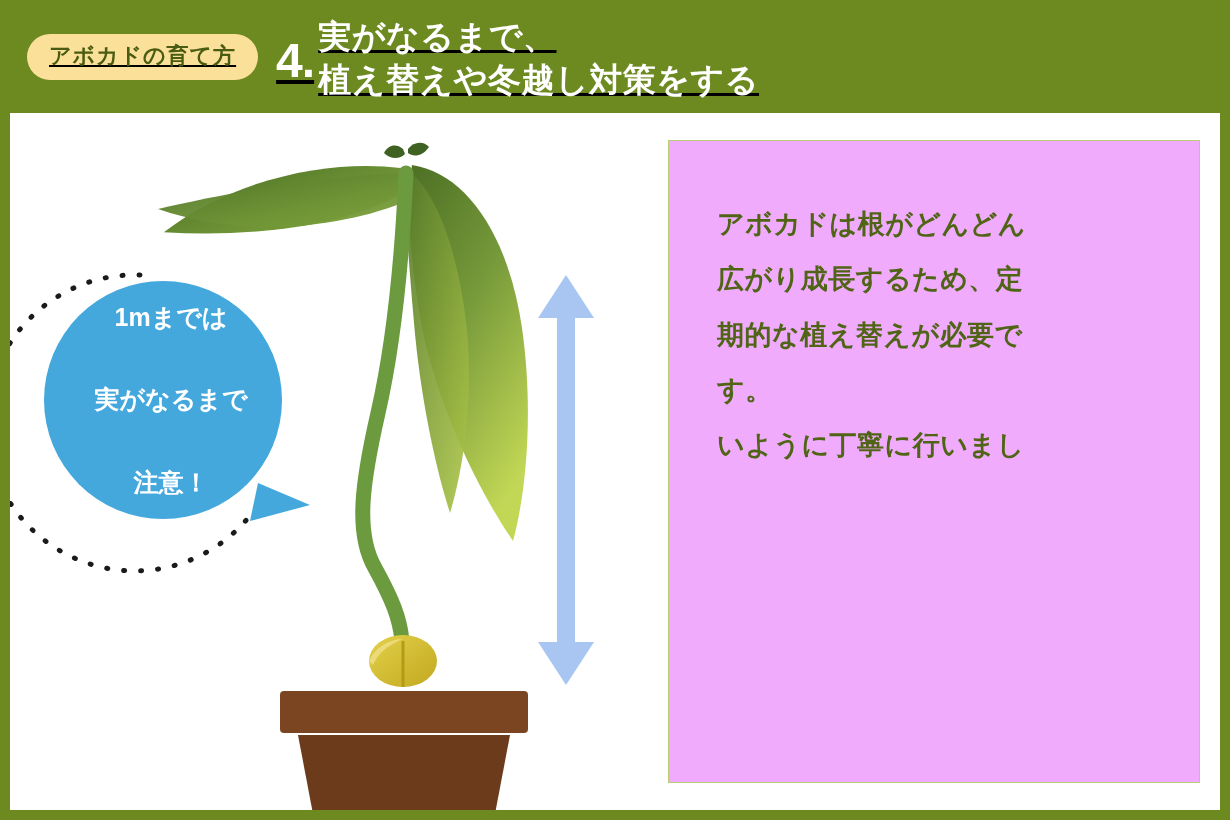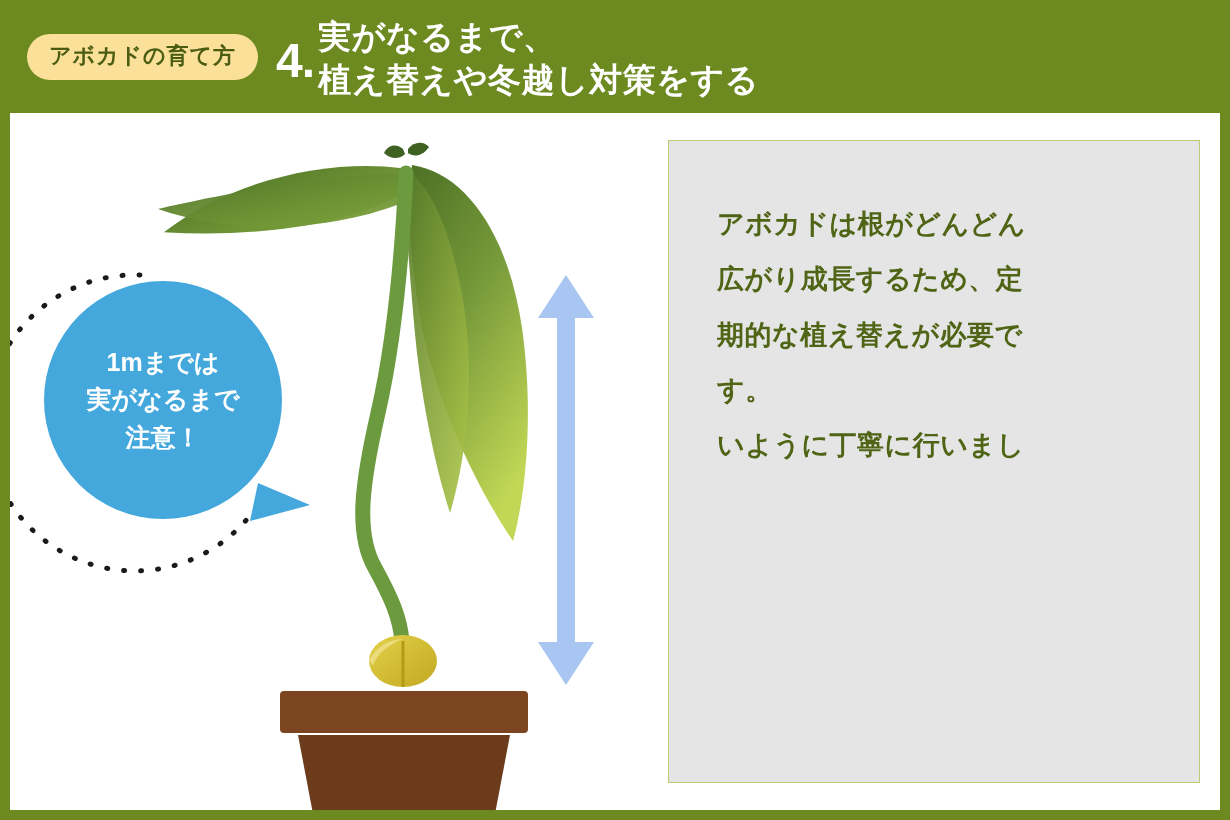--- a/index.html
+++ b/index.html
@@ -23,20 +23,21 @@
 
   
   #header {
     position: absolute;
     left: 0;
     top: 0;
     width: 1230px;
     height: 113px;
     display: flex;
     align-items: center;
+    text-decoration: underline;
   }
   #badge {
     margin-left: 27px;
     background: #fbe09a;
     color: #4a5c12;
     border-radius: 26px;
     padding: 11px 22px 13px 22px;
     font-size: 22px;
     font-weight: bold;
     letter-spacing: 1px;
@@ -94,44 +95,45 @@
   
   #bubble {
     position: absolute;
     left: 18px;
     top: 152px;
     width: 270px;
     height: 270px;
   }
   #bubble-text {
     position: absolute;
-    left: 0;
+    left: 8px;
     top: 0;
     width: 270px;
     height: 270px;
     display: flex;
     flex-direction: column;
     align-items: center;
     justify-content: center;
     color: #ffffff;
     font-weight: bold;
     font-size: 25px;
     line-height: 1.5;
     text-align: center;
     pointer-events: none;
+    gap: 45px;
   }
 
   
   #text-panel {
     position: absolute;
     left: 658px;
     top: 27px;
     width: 532px;
     height: 643px;
-    background: #e5e5e5;
+    background: #f0abfc;
     border: 1px solid #b9ce72;
     box-sizing: border-box;
     padding: 56px 42px 0 48px;
   }
   .body-line {
     color: #4f6414;
     font-size: 27px;
     font-weight: bold;
     line-height: 2.05;
     letter-spacing: 0.5px;

